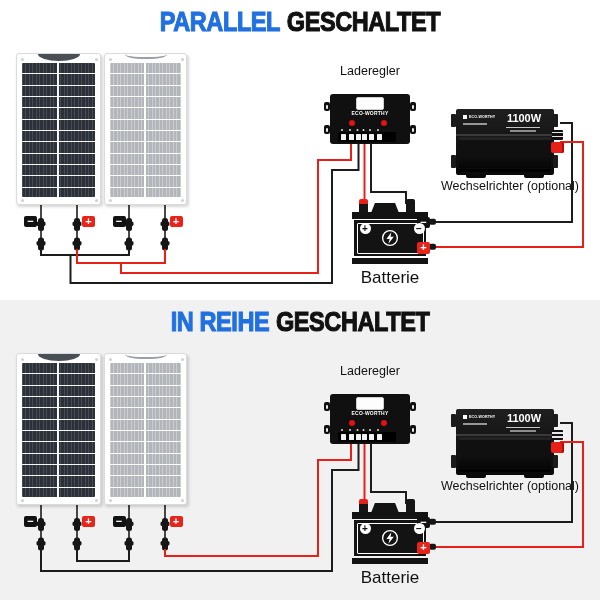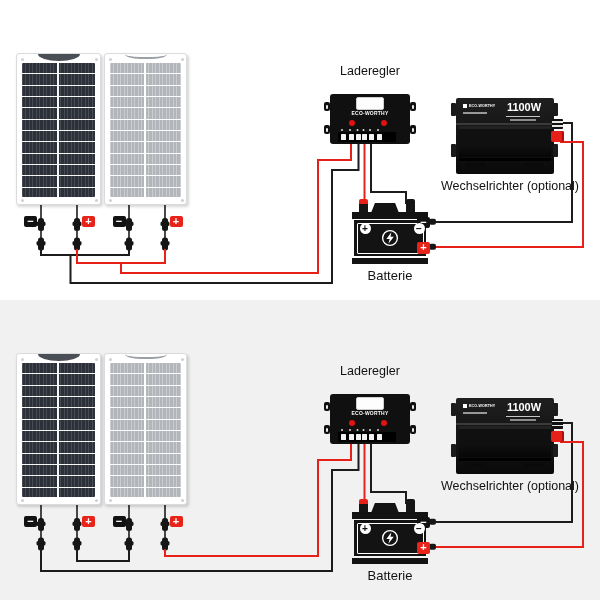--- a/index.html
+++ b/index.html
@@ -81,25 +81,25 @@
   .bat-handle{position:absolute;left:19px;top:4px;width:28px;height:10px;background:#131313;
               clip-path:polygon(14% 0,86% 0,100% 100%,0 100%)}
   .bat-top{position:absolute;left:0;top:13px;width:76px;height:6.5px;background:#131313}
   .bat-body{position:absolute;left:2px;top:21px;width:72px;height:36px;background:#131313}
   .bat-body::after{content:"";position:absolute;inset:2.5px;border:1.5px solid #fff;border-radius:1px}
   .disc{position:absolute;top:2.5px;width:11px;height:11px;border-radius:50%;background:#fff;color:#0d0d0d;
         font:700 10px/11px "Liberation Sans",sans-serif;text-align:center;z-index:2}
   .disc.dp{left:5.5px}.disc.dm{left:59.5px}
   .boltwrap{position:absolute;left:27px;top:9px;width:18px;height:18px;z-index:2}
   .bat-bot{position:absolute;left:0;top:58.5px;width:76px;height:6.5px;background:#131313}
-  .bat-label{left:352px;top:268px;width:76px;font-size:13px}
+  .bat-label{left:352px;top:268px;width:76px;font-size:17px}
 
   
   .inv-label{left:425px;top:179px;width:170px}
-  .inv{position:absolute;left:456px;top:98px;width:98px;height:76px;background:linear-gradient(#1f1f1f,#0a0a0a);border-radius:2px}
+  .inv{position:absolute;left:456px;top:109px;width:98px;height:66px;background:linear-gradient(#1f1f1f,#0a0a0a);border-radius:2px}
   .flange{position:absolute;width:5px;height:13px;background:#1b1b1b;border-radius:1px}
   .f-l1{left:-5px;top:5px}.f-l2{left:-5px;top:46px}.f-r1{right:-4px;top:5px}.f-r2{right:-4px;top:46px}
   .inv-logo{position:absolute;left:7px;top:5px;display:flex;align-items:center;gap:2px}
   .inv-logo .sq{width:4px;height:4px;background:#fff}
   .inv-brand{color:#fff;font-weight:700;font-size:6px;letter-spacing:.2px;transform:scale(.6);transform-origin:left center;white-space:nowrap}
   .inv-bar{position:absolute;background:rgba(255,255,255,.55);height:1.8px}
   .ib1{left:7px;top:14px;width:24px}
   .ib2{left:50px;top:17.5px;width:34px;background:rgba(255,255,255,.75)}
   .ib3{left:54px;top:21px;width:26px;background:rgba(255,255,255,.5)}
   .inv-power{position:absolute;left:42px;top:3px;width:52px;text-align:center;color:#fff;font-weight:700;font-size:11px}
@@ -110,20 +110,21 @@
   .ft1{left:10px}.ft2{left:68px}
   .term-k{position:absolute;left:96px;top:21px;width:11px;height:10px;border-radius:1px;
           background:linear-gradient(#101010 0 2px,#e6e6e6 2px 3.5px,#101010 3.5px 6px,#e6e6e6 6px 7.5px,#101010 7.5px)}
   .term-r{position:absolute;left:95px;top:33px;width:13px;height:10.5px;border-radius:2px;background:#e8201a;
           box-shadow:inset -2px 0 0 #b01009}
 </style>
 </head>
 <body>
 
 <section class="panel-section s1">
+  <h2 class="title"><span class="tin"><span class="t-hl">PARALLEL</span><span class="t-rest">GESCHALTET</span></span></h2>
 
   <svg class="wires" viewBox="0 0 600 300">
 
     <g>
       <line class="stem" x1="41" y1="204" x2="41" y2="219"></line>
         <rect class="conn" x="38" y="218" width="6" height="13" rx="2.5"></rect>
         <rect class="conn" x="36.5" y="221.5" width="9" height="4.5" rx="1.5"></rect>
       <line class="stem" x1="41" y1="231" x2="41" y2="238"></line>
         <rect class="conn" x="38" y="237.5" width="6" height="13" rx="2.5"></rect>
         <rect class="conn" x="36.5" y="241" width="9" height="4.5" rx="1.5"></rect>
@@ -244,20 +245,21 @@
     <div class="inv-face"></div>
     <div class="inv-basestrip"></div>
     <div class="foot ft1"></div>
     <div class="foot ft2"></div>
     <div class="term-k"></div>
     <div class="term-r"></div>
   </div>
 </section>
 
 <section class="panel-section s2">
+  <h2 class="title"><span class="tin"><span class="t-hl">IN REIHE</span><span class="t-rest">GESCHALTET</span></span></h2>
 
   <svg class="wires" viewBox="0 0 600 300">
     <g>
       <line class="stem" x1="41" y1="204" x2="41" y2="219"></line>
         <rect class="conn" x="38" y="218" width="6" height="13" rx="2.5"></rect>
         <rect class="conn" x="36.5" y="221.5" width="9" height="4.5" rx="1.5"></rect>
       <line class="stem" x1="41" y1="231" x2="41" y2="238"></line>
         <rect class="conn" x="38" y="237.5" width="6" height="13" rx="2.5"></rect>
         <rect class="conn" x="36.5" y="241" width="9" height="4.5" rx="1.5"></rect>
     </g>

